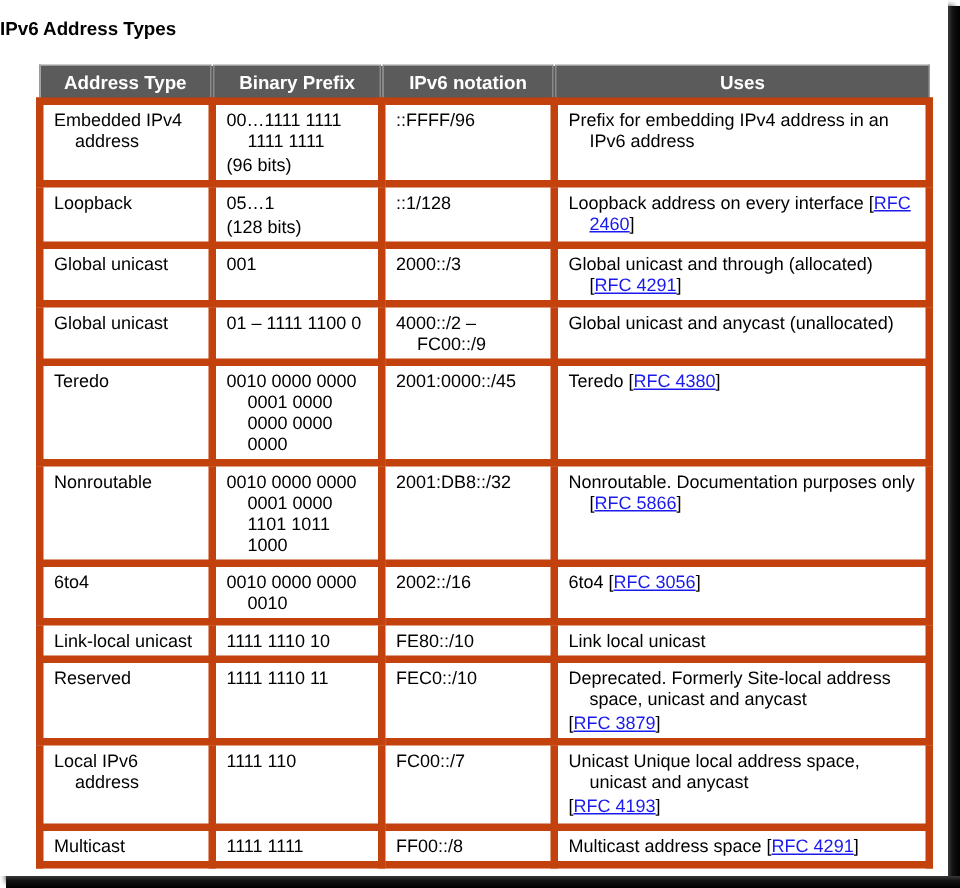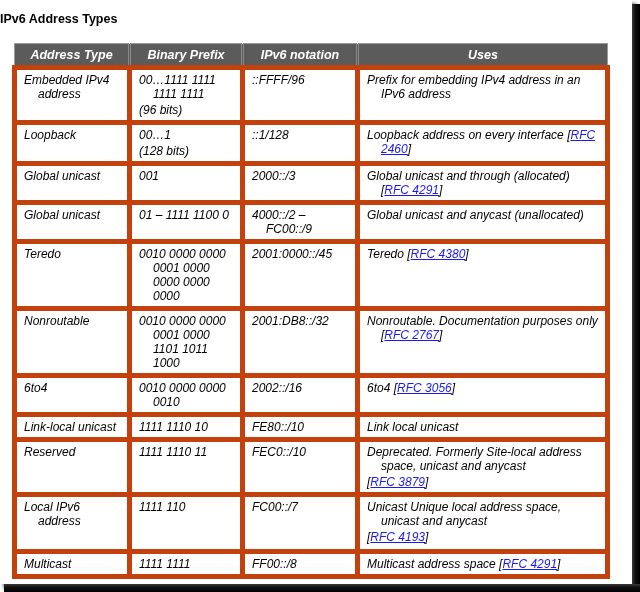--- a/index.html
+++ b/index.html
@@ -44,28 +44,27 @@
       left: 0;
       top: 12px;
       width: 620px;
       text-align: left;
       font-size: 12.5px;
       font-weight: bold;
       color: #000;
     }
     table.addr {
       position: absolute;
-      left: 12px;
+      left: 24px;
       top: 43px;
       width: 593px;
       border-collapse: collapse;
       font-size: 12px;
       color: #000;
       table-layout: fixed;
-      font-style: italic;
     }
     table.addr th {
       background: #5b5b5b;
       color: #ffffff;
       font-weight: bold;
       font-size: 12.5px;
       height: 21px;
       padding: 0 4px;
       border: 1px solid #9a9a9a;
       border-right: 3px double #8a8a8a;
@@ -130,21 +129,21 @@
         <td>
             <p class="hang">Prefix for embedding IPv4 address in an IPv6 address</p>
           </td>
       </tr>
 
       <tr style="height:40px">
         <td>
             <p class="hang">Loopback</p>
           </td>
         <td>
-          <p class="hang">00…1</p>
+          <p class="hang">05…1</p>
           <p class="sub">(128 bits)</p>
         </td>
         <td>::1/128</td>
         <td>
           <p class="hang"><span>Loopback address on every interface </span><span class="bracket">[</span><a class="rfc" href="#">RFC 2460</a><span class="bracket">]</span></p>
         </td>
       </tr>
 
       <tr style="height:34px">
         <td>
@@ -189,21 +188,21 @@
 
       <tr style="height:61px">
         <td>
             <p class="hang">Nonroutable</p>
           </td>
         <td>
             <p class="hang">0010 0000 0000 0001 0000 1101 1011 1000</p>
           </td>
         <td>2001:DB8::/32</td>
         <td>
-          <p class="hang"><span>Nonroutable.  Documentation purposes only </span><span class="bracket">[</span><a class="rfc" href="#">RFC 2767</a><span class="bracket">]</span></p>
+          <p class="hang"><span>Nonroutable.  Documentation purposes only </span><span class="bracket">[</span><a class="rfc" href="#">RFC 5866</a><span class="bracket">]</span></p>
         </td>
       </tr>
 
       <tr style="height:23px">
         <td>
             <p class="hang">6to4</p>
           </td>
         <td>
             <p class="hang">0010 0000 0000 0010</p>
           </td>

